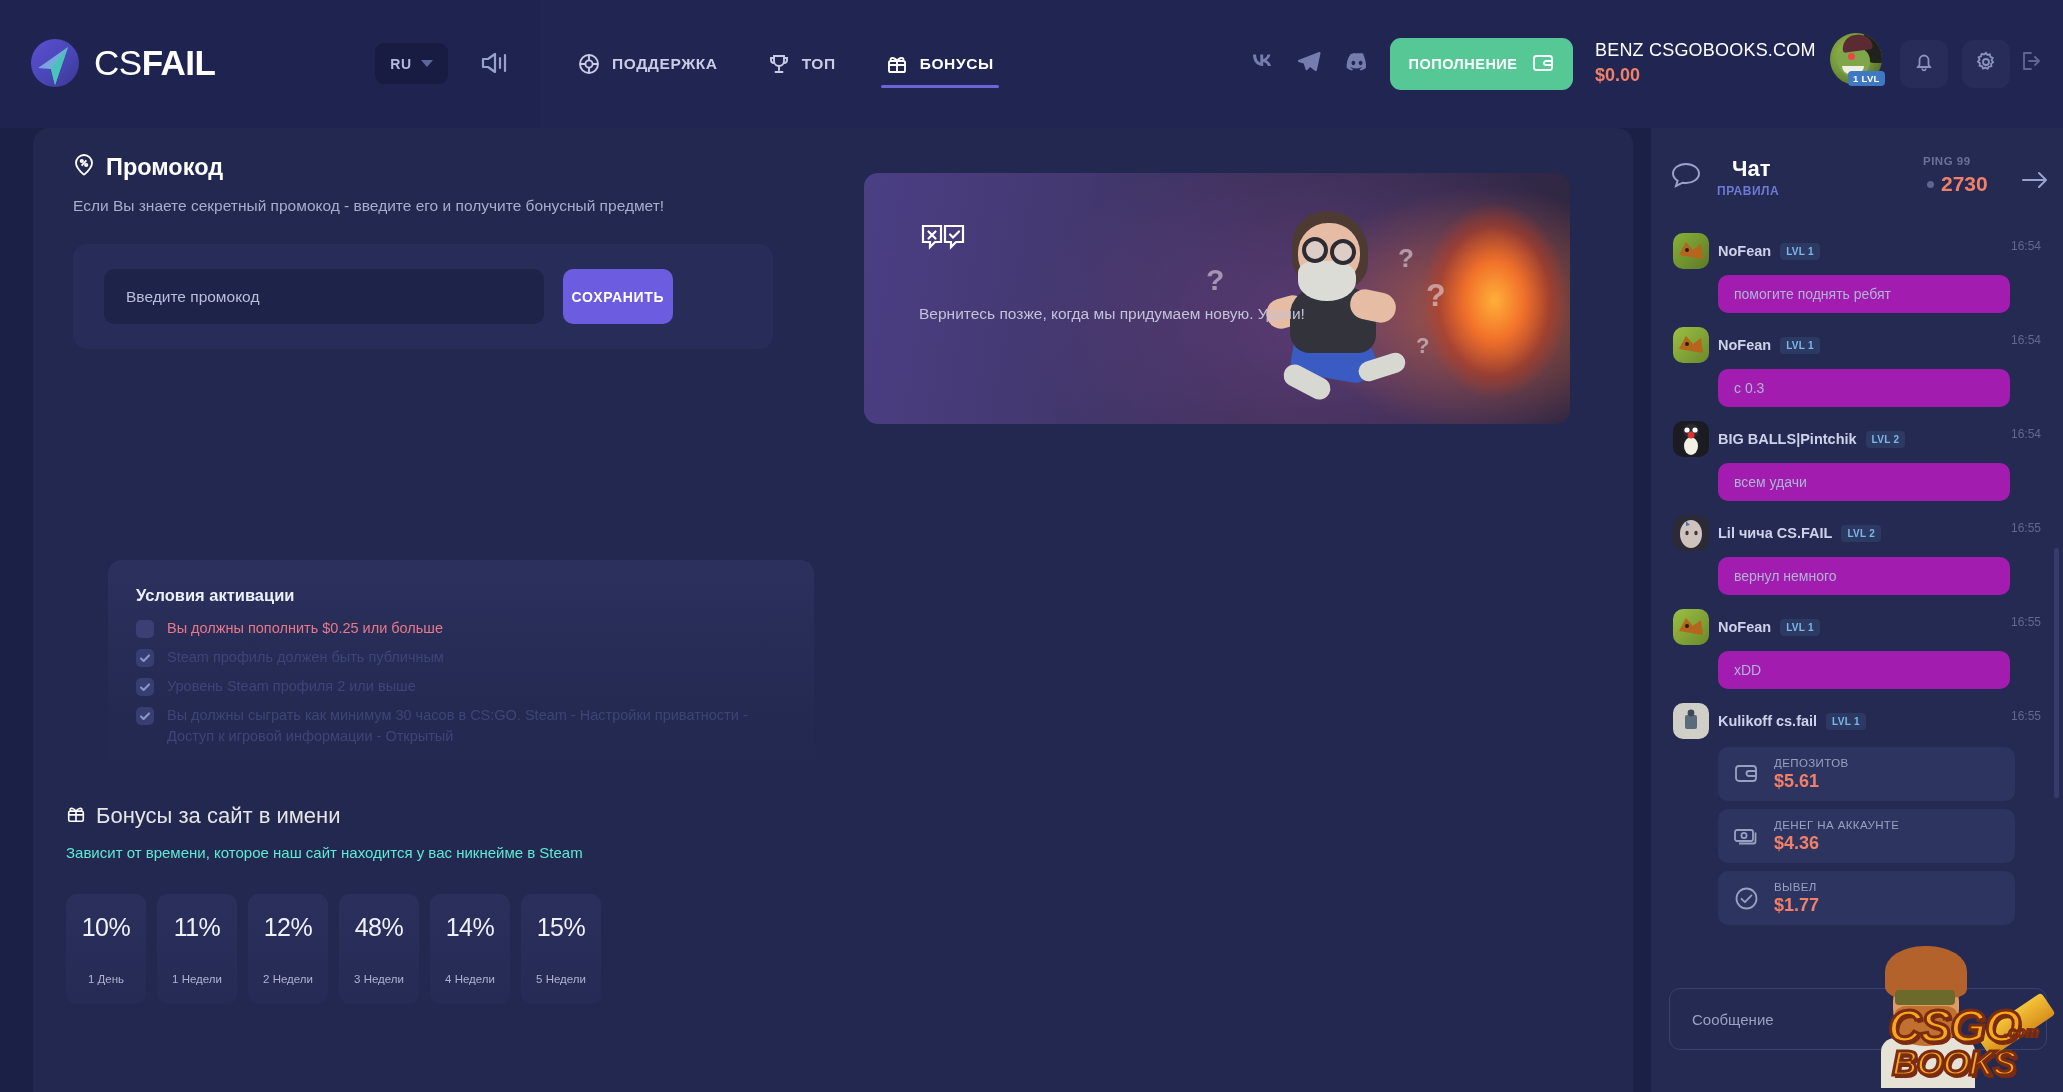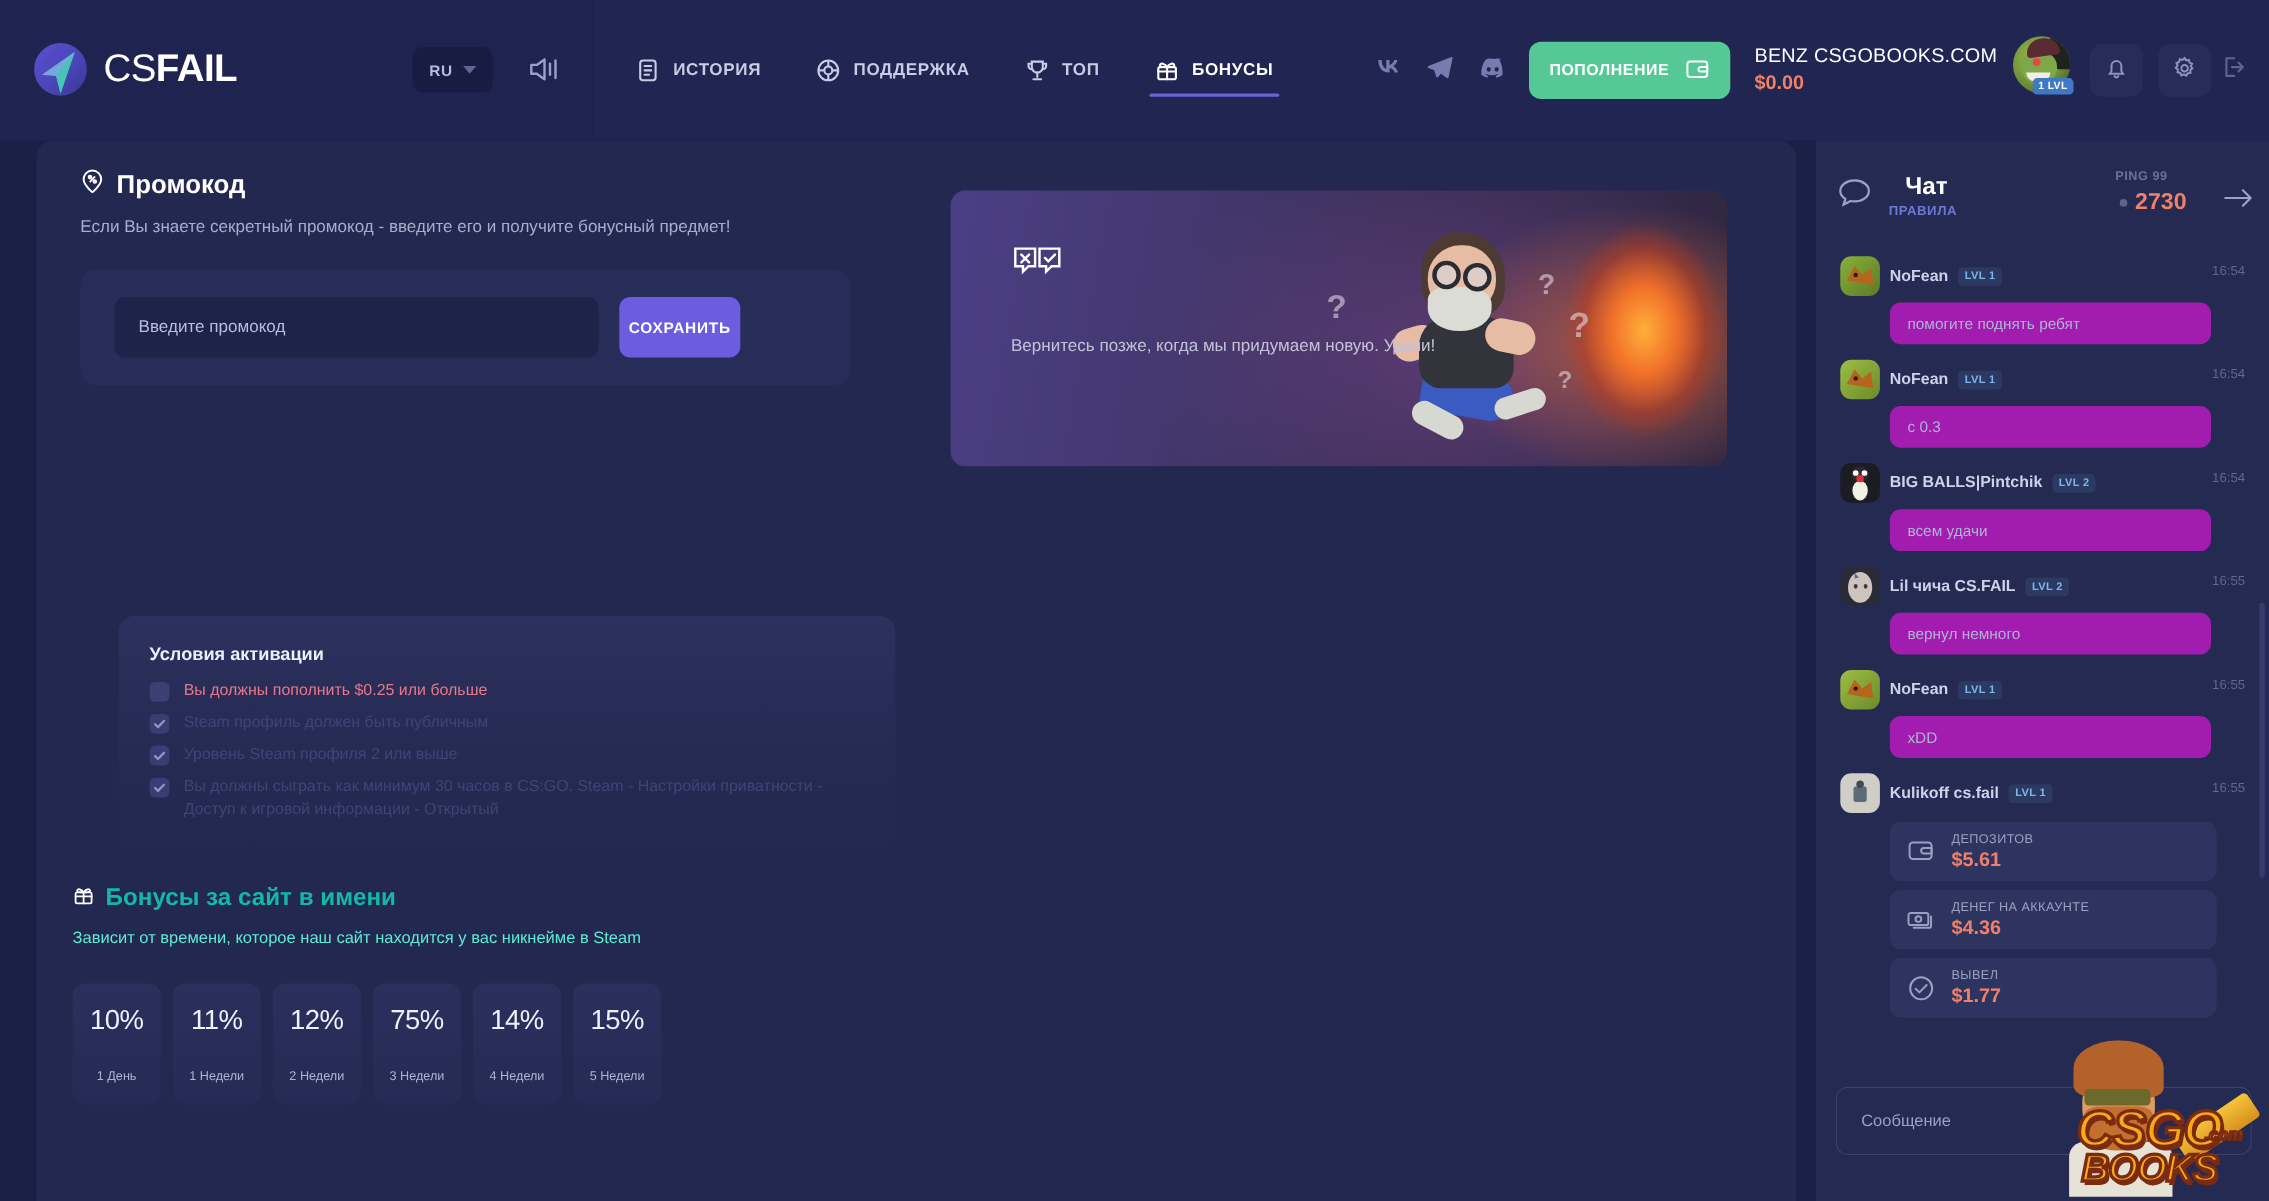--- a/index.html
+++ b/index.html
@@ -138,21 +138,21 @@
     background: #3b3f73; margin-top: 2px;
     display: flex; align-items: center; justify-content: center;
   }
   .cond-box-ic.checked { background: #383e72; }
   .cond-txt { font-size: 14.5px; line-height: 1.45; }
   .cond-row.warn .cond-txt { color: #e8788a; }
   .cond-row.done .cond-txt { color: #3e4576; }
 
   .bonus-sec { position: absolute; left: 33px; top: 675px; width: 740px; }
   .bonus-title { display: flex; align-items: center; gap: 10px; }
-  .bonus-title .t { font-size: 22px; font-weight: 700; color: #14b8a6; }
+  .bonus-title .t { font-size: 22px; font-weight: 400; color: #e5e5e5; }
   .bonus-desc { margin-top: 15px; font-size: 15px; color: #5eead4; }
   .bonus-cards { margin-top: 33px; display: flex; gap: 11px; }
   .bonus-card {
     width: 80px; height: 110px; border-radius: 11px;
     background: linear-gradient(180deg, #2a2f5c 0%, #262b55 100%);
     display: flex; flex-direction: column; align-items: center; justify-content: center;
     cursor: pointer;
     gap: 19px;
   }
   .bonus-card .pct { font-size: 25px; font-weight: 300; color: #eef0fa; letter-spacing: -.5px; }
@@ -300,29 +300,20 @@
     <svg width="32" height="30" viewBox="0 0 32 30" fill="none" stroke="#99a0cc" stroke-width="2.2" stroke-linecap="round" stroke-linejoin="round">
       <path d="M5 11 h5 l7-5 v18 l-7-5 H5 z"></path>
       <path d="M22 10 v10"></path>
         <path d="M27 7 v16"></path>
     </svg>
   </div>
 
   <div class="nav">
     <div class="nav-item">
       <span class="nav-icon">
-        <svg width="22" height="22" viewBox="0 0 22 22" fill="none" stroke="#c8cce6" stroke-width="1.9" stroke-linecap="round">
-            <rect x="4" y="2" width="14" height="18" rx="2.5"></rect>
-            <path d="M8 7h6M8 11h6M8 15h4"></path>
-          </svg>
-      </span>
-      <span class="txt">ИСТОРИЯ</span>
-    </div>
-    <div class="nav-item">
-      <span class="nav-icon">
         <svg width="22" height="22" viewBox="0 0 22 22" fill="none" stroke="#c8cce6" stroke-width="1.9">
             <circle cx="11" cy="11" r="9"></circle>
             <circle cx="11" cy="11" r="3.6"></circle>
             <path d="M11 2v5M11 15v5M2 11h5M15 11h5"></path>
           </svg>
       </span>
       <span class="txt">ПОДДЕРЖКА</span>
     </div>
     <div class="nav-item">
       <span class="nav-icon">
@@ -488,21 +479,21 @@
       </div>
       <div class="bonus-card">
         <span class="pct">11%</span>
         <span class="per">1 Недели</span>
       </div>
       <div class="bonus-card">
         <span class="pct">12%</span>
         <span class="per">2 Недели</span>
       </div>
       <div class="bonus-card">
-        <span class="pct">75%</span>
+        <span class="pct">48%</span>
         <span class="per">3 Недели</span>
       </div>
       <div class="bonus-card">
         <span class="pct">14%</span>
         <span class="per">4 Недели</span>
       </div>
       <div class="bonus-card">
         <span class="pct">15%</span>
         <span class="per">5 Недели</span>
       </div>

